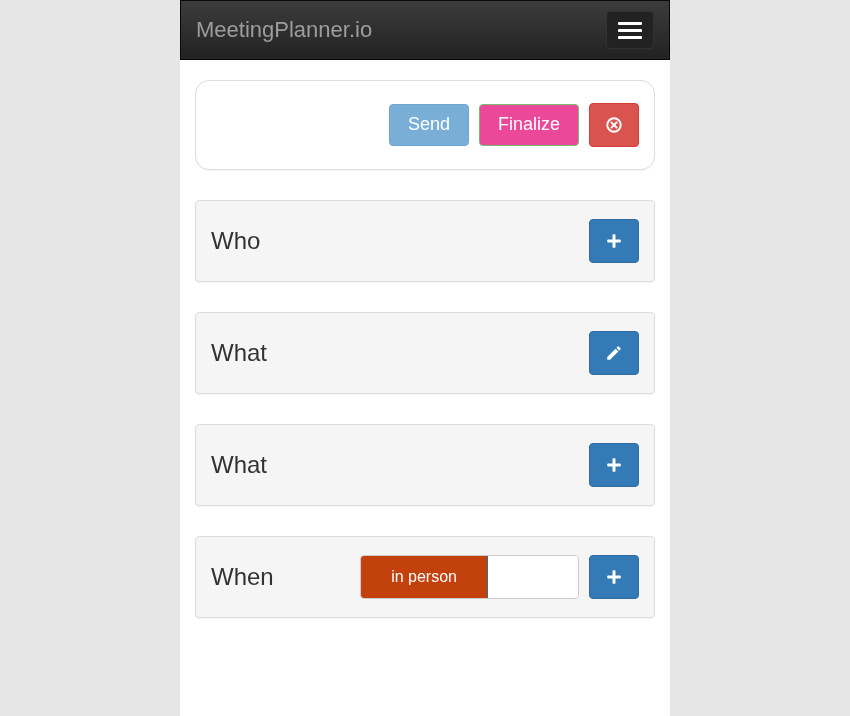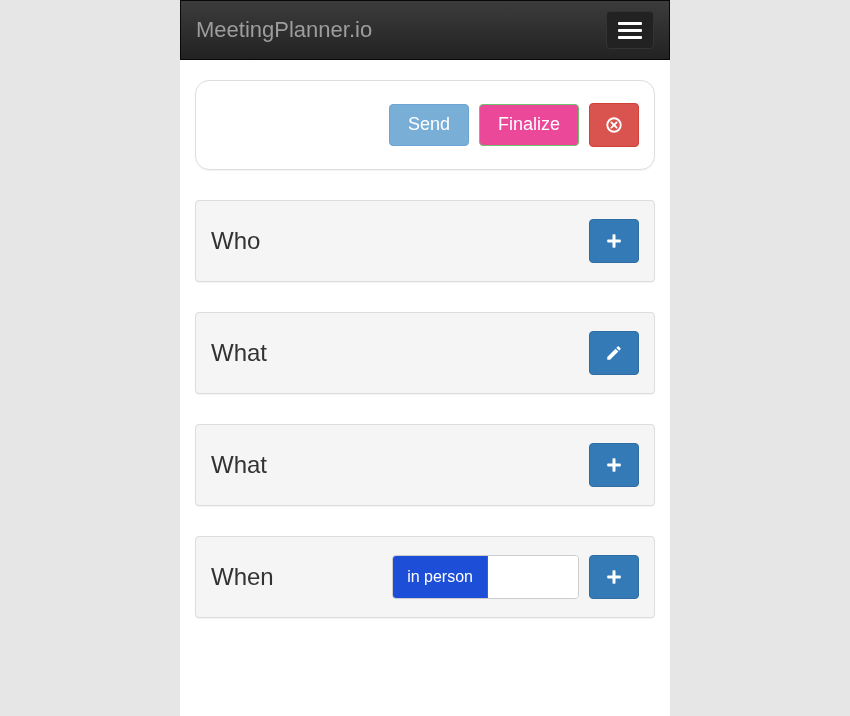--- a/index.html
+++ b/index.html
@@ -156,25 +156,25 @@
   .btn-danger svg { width: 18px; height: 18px; stroke: #fff; fill: none; }
   
   .input-group {
     display: flex;
     border-radius: 4px;
     overflow: hidden;
     height: 44px;
     border: 1px solid #ccc;
   }
   .input-group .addon {
-    background: #1d4ed8;
+    background: #c2410c;
     color: #fff;
     display: flex;
     align-items: center;
-    padding: 0 14px;
+    padding: 0 30px;
     font-size: 16px;
     border-right: 1px solid #2e6da4;
   }
   .input-group input {
     border: none;
     outline: none;
     padding: 0 10px;
     font-size: 16px;
     width: 90px;
     background: #fff;

